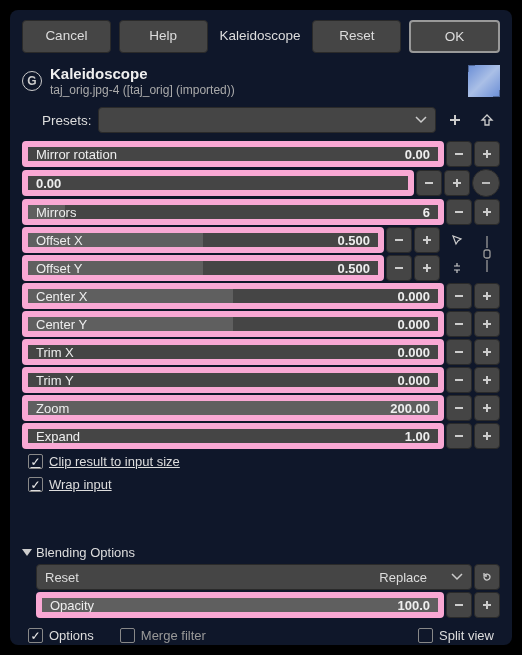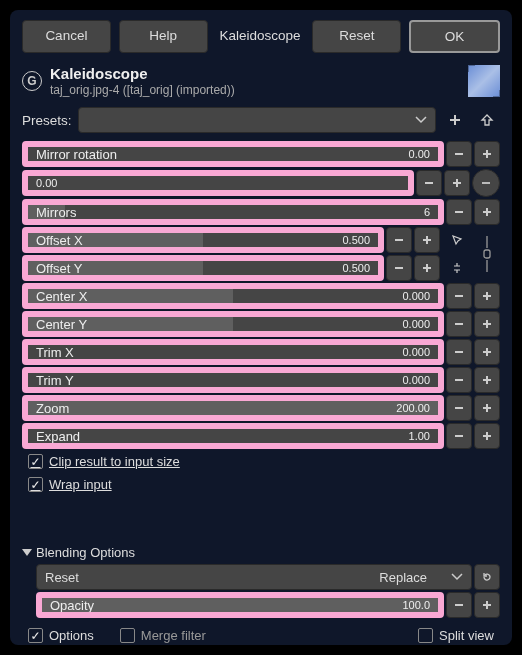--- a/index.html
+++ b/index.html
@@ -83,21 +83,21 @@
   }
   .thumb::before { left:0; top:0; width:6px; height:6px; border-right:0; border-bottom:0; }
   .thumb::after { right:0; bottom:0; width:6px; height:6px; border-left:0; border-top:0; }
 
   .presets-row {
     display: flex;
     align-items: center;
     gap: 6px;
     margin-bottom: 8px;
   }
-  .presets-label { font-size: 13.5px; }
+  .presets-label { font-size: 13.5px; margin-left: 20px; }
   .presets-select {
     flex: 1;
     background: #454545;
     border: 1px solid #2a2a2a;
     border-radius: 4px;
     height: 26px;
     display: flex;
     align-items: center;
     justify-content: flex-end;
     padding: 0 8px;
@@ -153,22 +153,23 @@
   .slider .lbl {
     position: relative;
     z-index: 1;
     flex: 1;
     font-size: 13px;
     color: #eee;
   }
   .slider .val {
     position: relative;
     z-index: 1;
-    font-size: 11px;
+    font-size: 13px;
     color: #eee;
+    font-weight: bold;
   }
 
   .side-col {
     display: flex;
     flex-direction: column;
     gap: 2px;
     margin-left: 4px;
   }
 
   .row-wrap {

